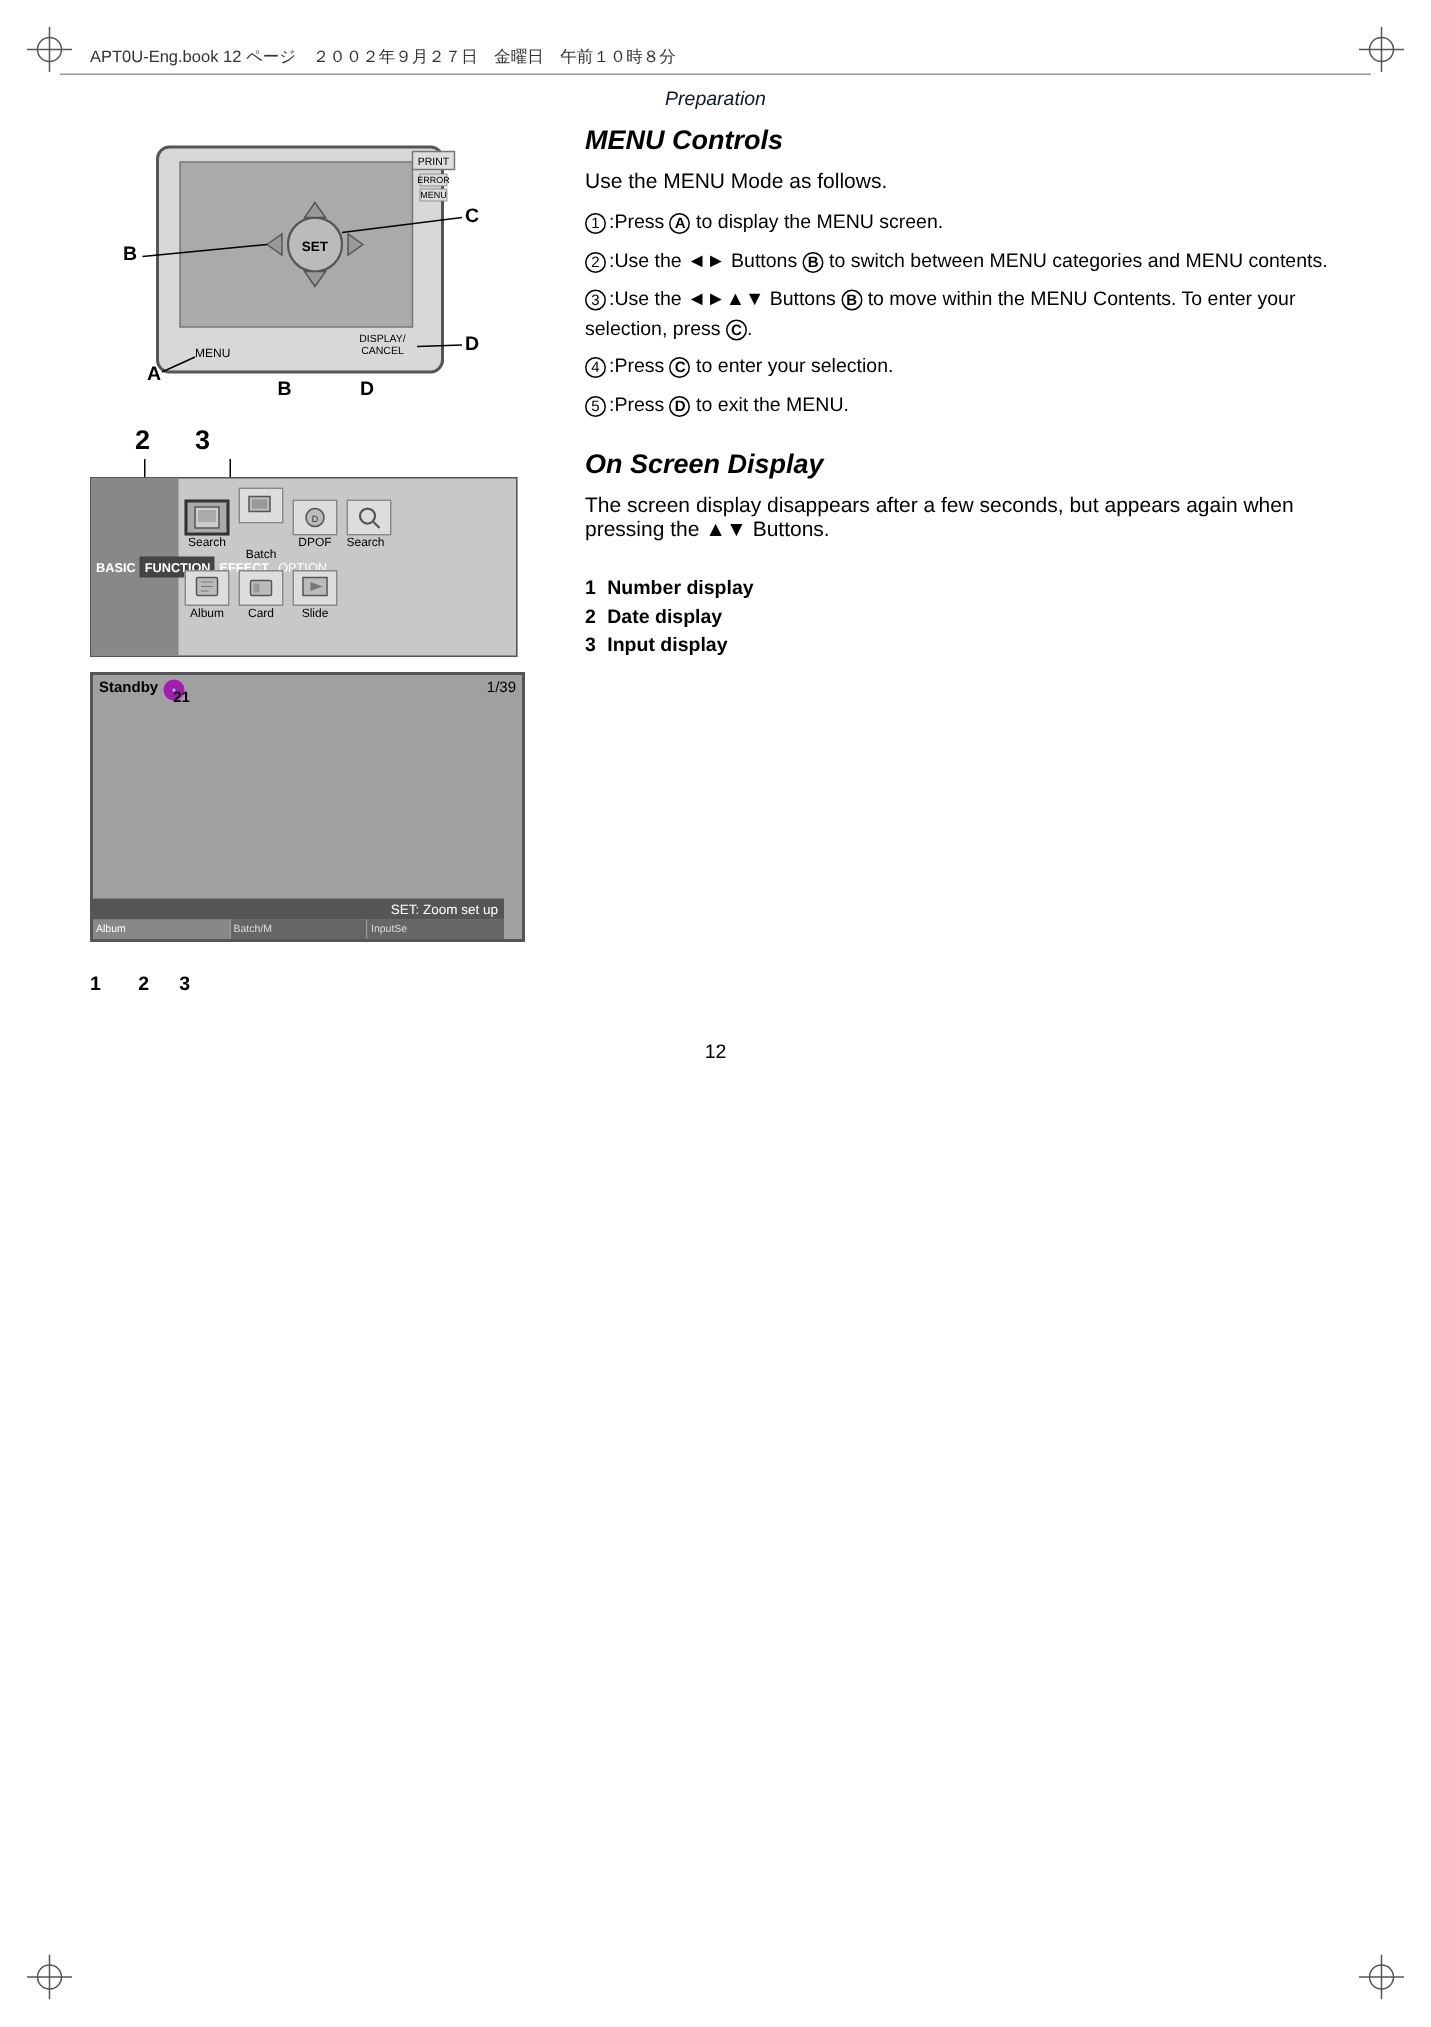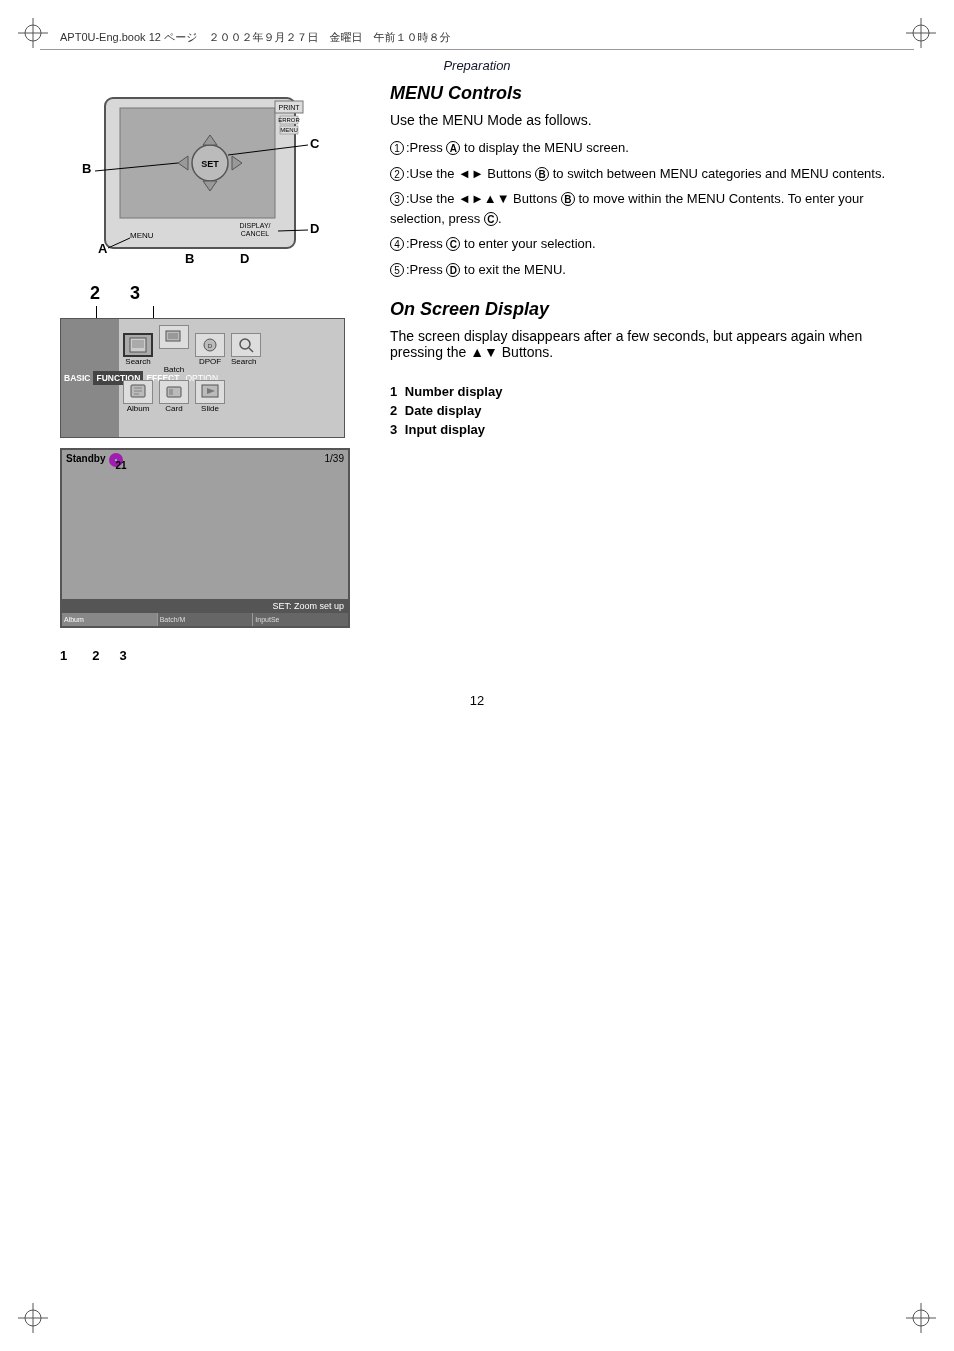--- a/index.html
+++ b/index.html
@@ -360,21 +360,21 @@
       <div style="position:relative; margin-top: 10px;">
         <div class="lcd-screen">
 
           <div style="position:absolute;top:3px;left:4px;font-size:10px;font-weight:bold; display:flex; align-items:flex-start; gap:4px;">
             <span>Standby</span>
             <span style="display:inline-block;width:14px;height:14px;border:6px solid #a21caf;border-radius:50%;text-align:center;line-height:13px;font-size:10px;background:#5eead4;"><span>21</span></span>
           </div>
 
           <div style="position:absolute;top:3px;right:4px;font-size:10px;">1/39</div>
 
-          <div style="position:absolute;bottom:0;left:0;right:0;">
+          <div style="position:absolute;bottom:0;left:0;right:12px;">
 
             <div style="background:#555;color:#fff;font-size:9px;padding:2px 4px;text-align:right;">SET: Zoom set up</div>
 
             <div style="background:#666;display:flex;height:13px;">
               <div style="background:#888;flex:1;border-right:1px solid #999;font-size:7px;color:#fff;padding-left:2px;display:flex;align-items:center;">Album</div>
               <div style="background:#666;flex:1;border-right:1px solid #999;font-size:7px;color:#ddd;padding-left:2px;display:flex;align-items:center;">Batch/M</div>
               <div style="background:#666;flex:1;font-size:7px;color:#ddd;padding-left:2px;display:flex;align-items:center;">InputSe</div>
             </div>
           </div>
         </div>

